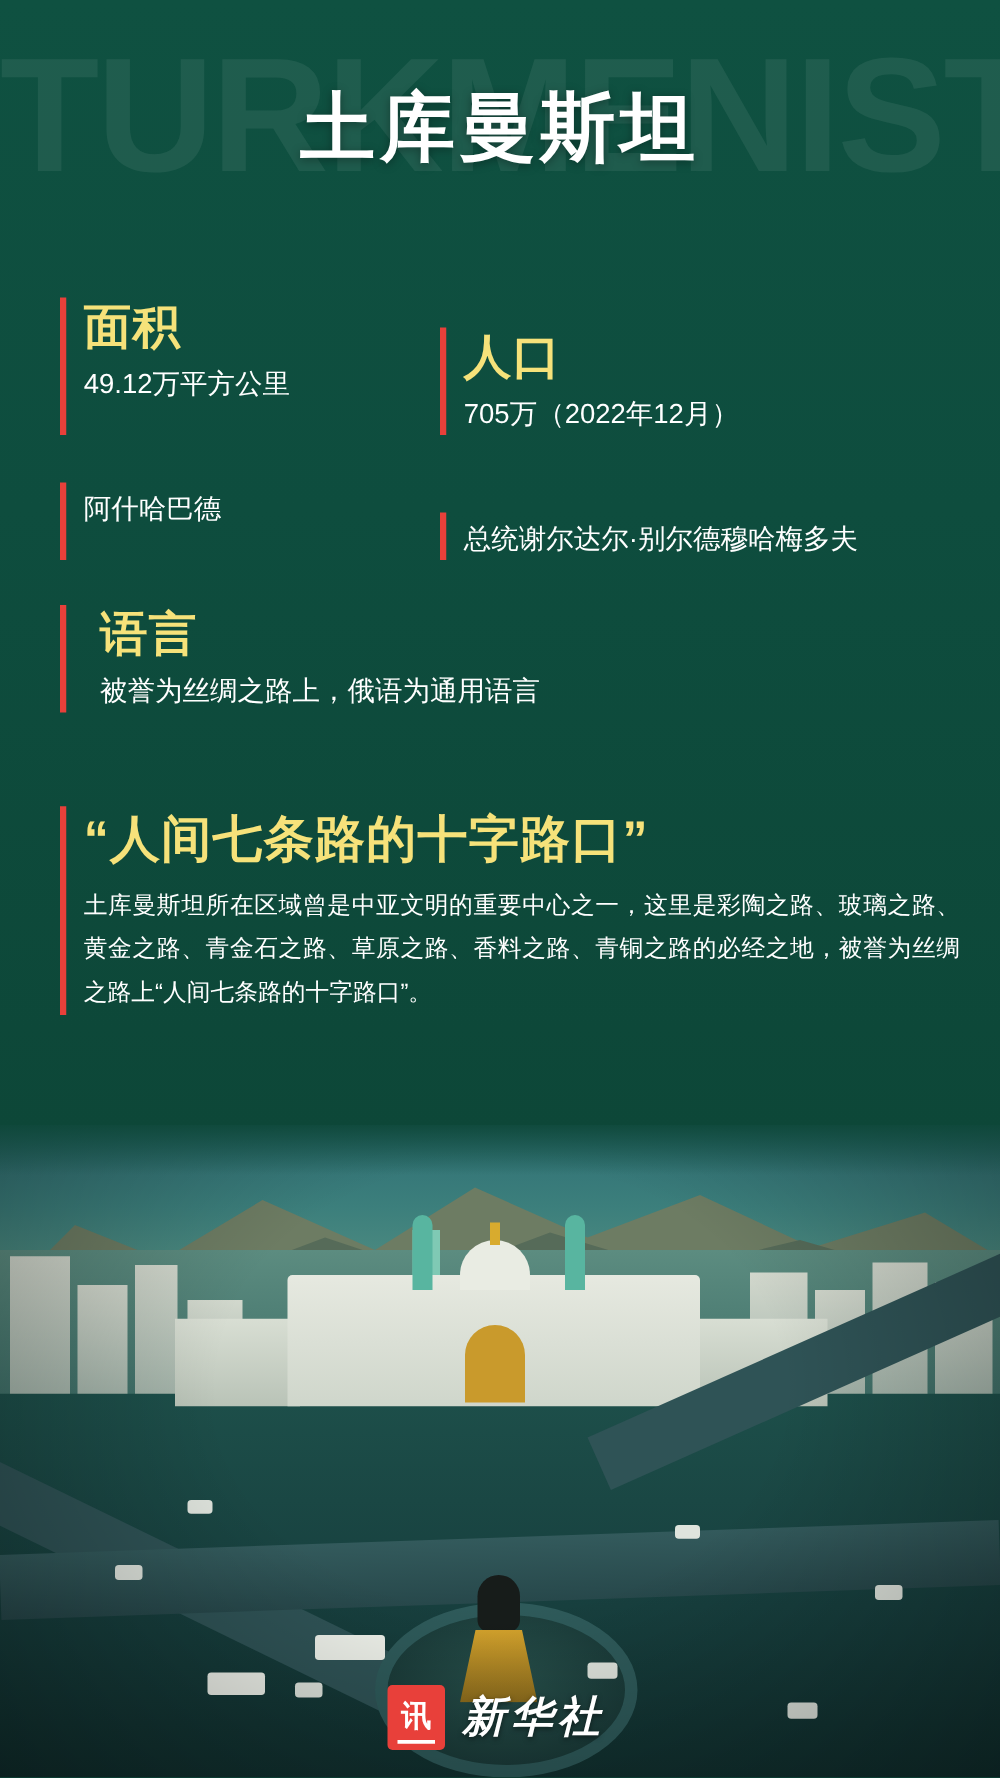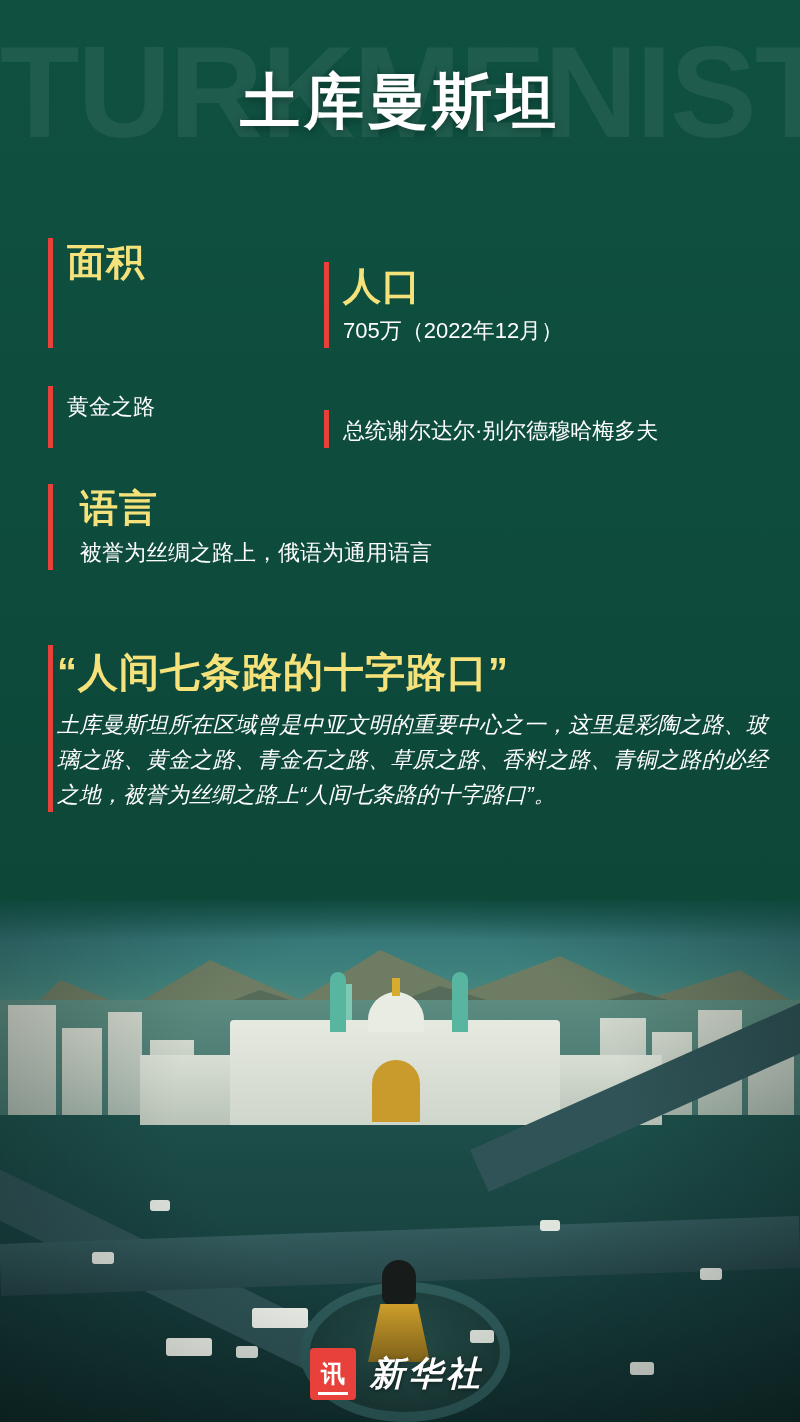--- a/index.html
+++ b/index.html
@@ -58,20 +58,21 @@
   
   .facts {
     position: absolute;
     left: 48px;
     top: 238px;
     width: 716px;
   }
   .fact-row {
     display: flex;
     width: 100%;
+    gap: 28px;
   }
   .fact {
     padding-left: 14px;
     border-left: 5px solid #e8403a;
     box-sizing: border-box;
   }
   .fact.col-left { width: 276px; }
   .fact.col-right { flex: 1; margin-top: 24px; }
   .fact.full { width: 100%; padding-left: 27px; }
 
@@ -92,38 +93,37 @@
 
   .row-gap { height: 38px; }
   .row-gap-sm { height: 36px; }
 
   
   .highlight {
     position: absolute;
     left: 48px;
     top: 645px;
     width: 720px;
-    padding-left: 4px;
+    padding-left: 14px;
     border-left: 5px solid #e8403a;
     box-sizing: border-box;
   }
   .highlight-title {
     color: #f6e27a;
     font-size: 40px;
     font-weight: bold;
     line-height: 54px;
     letter-spacing: 1px;
   }
   .highlight-body {
     color: #ffffff;
-    font-size: 22px;
+    font-size: 19px;
     line-height: 35px;
     margin-top: 8px;
     text-align: justify;
-    font-style: italic;
   }
 
   
   .photo {
     position: absolute;
     left: 0;
     top: 900px;
     width: 800px;
     height: 522px;
     overflow: hidden;
@@ -290,32 +290,33 @@
 
   <div class="top-panel">
     <div class="watermark">TURKMENISTAN</div>
     <div class="main-title">土库曼斯坦</div>
 
     <div class="facts">
 
       <div class="fact-row">
         <div class="fact col-left">
           <div class="fact-label">面积</div>
+          <div class="fact-value">49.12万平方公里</div>
         </div>
         <div class="fact col-right">
           <div class="fact-label">人口</div>
           <div class="fact-value">705万（2022年12月）</div>
         </div>
       </div>
 
       <div class="row-gap"></div>
 
       <div class="fact-row">
         <div class="fact col-left">
-          <div class="fact-value">黄金之路</div>
+          <div class="fact-value">阿什哈巴德</div>
         </div>
         <div class="fact col-right">
           <div class="fact-value">总统谢尔达尔·别尔德穆哈梅多夫</div>
         </div>
       </div>
 
       <div class="row-gap-sm"></div>
 
       <div class="fact-row">
         <div class="fact full">

